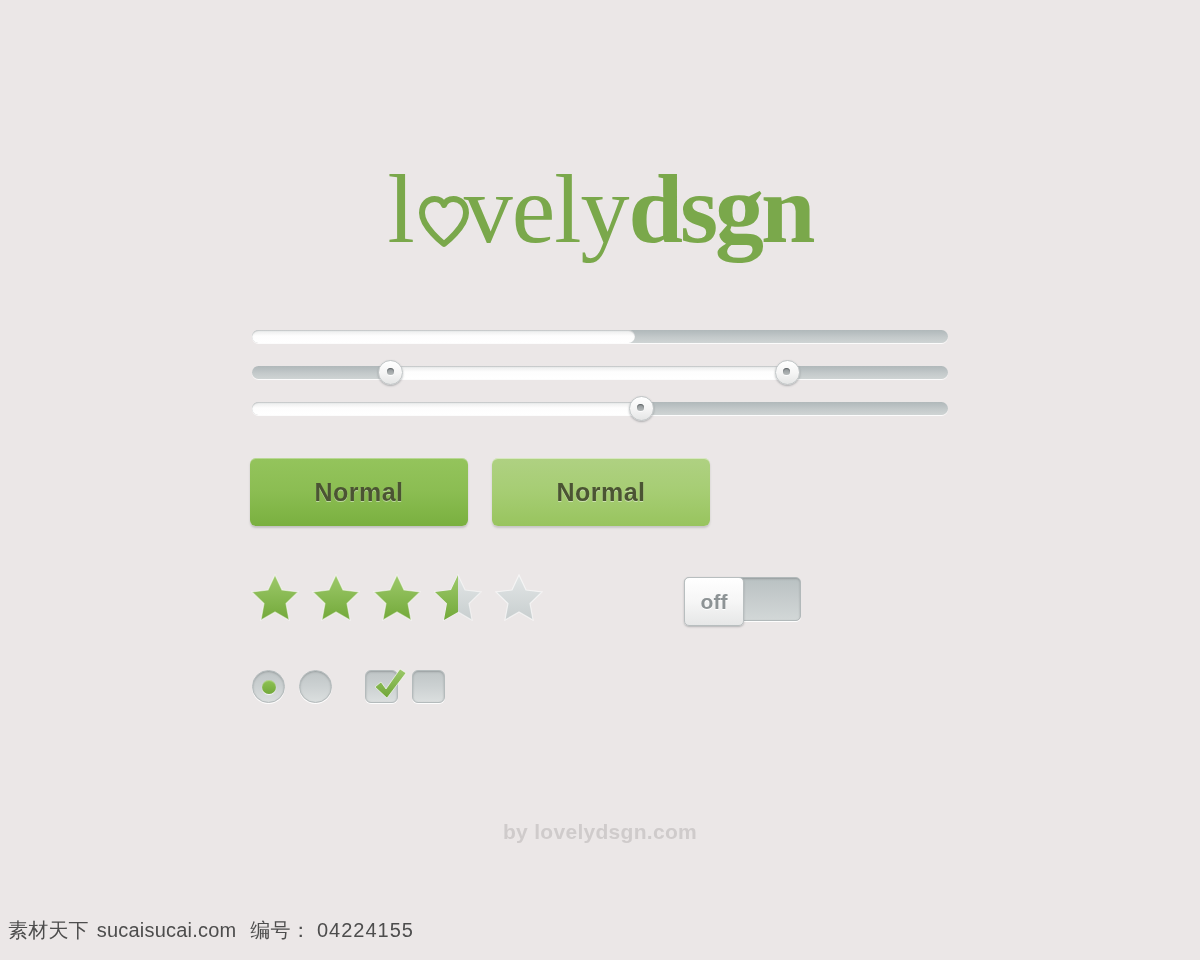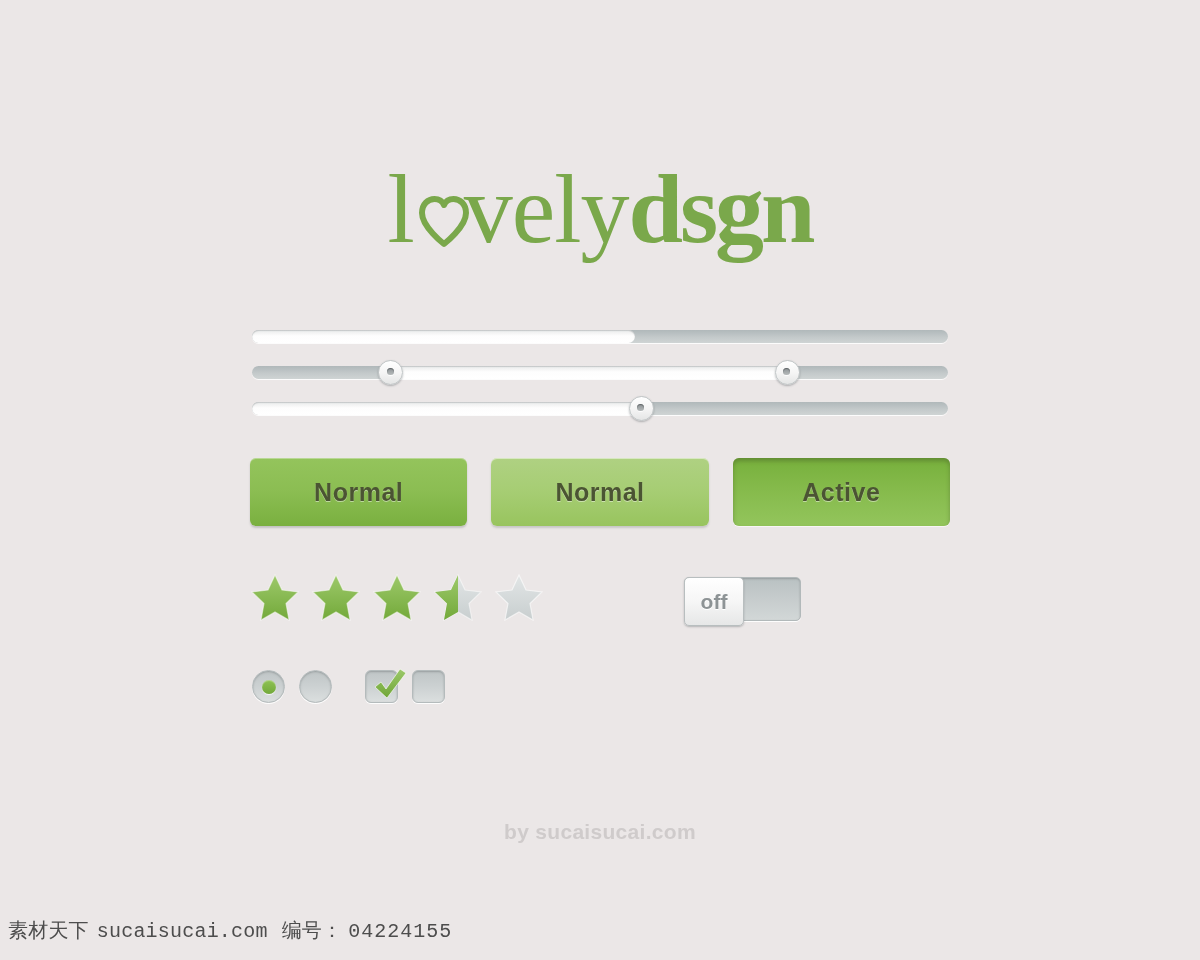--- a/index.html
+++ b/index.html
@@ -250,21 +250,21 @@
     font-weight: bold;
     color: #cfcbcb;
     letter-spacing: 0.3px;
   }
 
   
   .watermark {
     position: absolute;
     left: 8px;
     bottom: 16px;
-    font-family: Liberation Mono, monospace;
+    font-family: Liberation Sans, sans-serif;
     font-size: 20px;
     color: #4d4d4d;
     white-space: nowrap;
     letter-spacing: 0.2px;
   }
   .watermark .wm-site { margin-left: 8px; }
   .watermark .wm-id { margin-left: 14px; }
   .watermark .wm-num { margin-left: 6px; letter-spacing: 1px; }
 </style>
 </head>
@@ -293,21 +293,20 @@
   <div class="track">
     <div class="fill" style="width:56%"></div>
     <div class="handle" style="left:56%"></div>
   </div>
 
 </div>
 
 <div class="buttons">
   <button class="btn normal">Normal</button>
   <button class="btn hover">Normal</button>
-  <button class="btn active">Active</button>
 </div>
 
 <div class="stars">
   <svg class="star" viewBox="0 0 50 50">
     <defs>
       <linearGradient id="gFull" x1="0" y1="0" x2="0" y2="1">
         <stop offset="0" stop-color="#9dc96a"></stop>
           <stop offset="1" stop-color="#73a93a"></stop>
       </linearGradient>
       <linearGradient id="gEmpty" x1="0" y1="0" x2="0" y2="1">
@@ -357,17 +356,17 @@
           <stop offset="0" stop-color="#9cc86a"></stop>
             <stop offset="1" stop-color="#70a637"></stop>
         </linearGradient>
       </defs>
       <path d="M7 24 L13 19 L18 26 L32 6 L38 10 L19 35 Z" fill="url(#gCheck)" stroke="#ffffff" stroke-width="1" stroke-opacity="0.6"></path>
     </svg>
   </div>
   <div class="checkbox"></div>
 </div>
 
-<div class="footer">by sucaisucai.com</div>
+<div class="footer">by lovelydsgn.com</div>
 
 <div class="watermark">
   <span>素材天下</span><span class="wm-site">sucaisucai.com</span><span class="wm-id">编号：</span><span class="wm-num">04224155</span>
 </div>
 
 </body></html>

